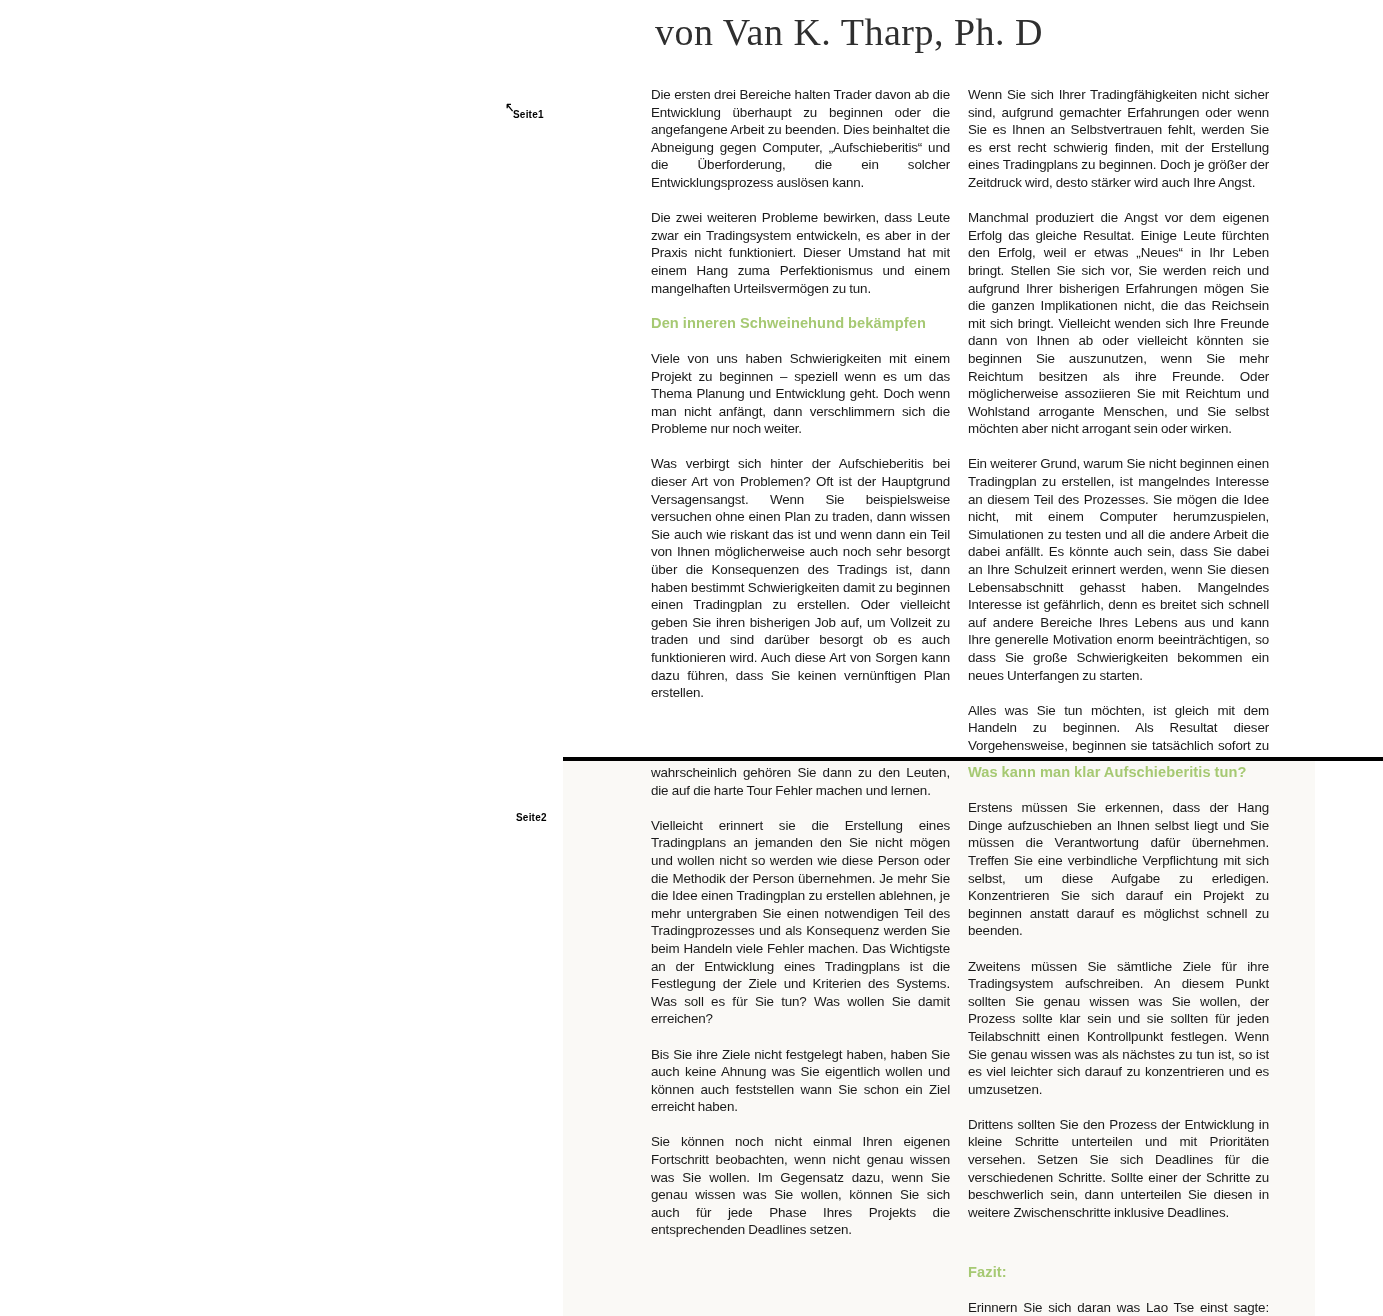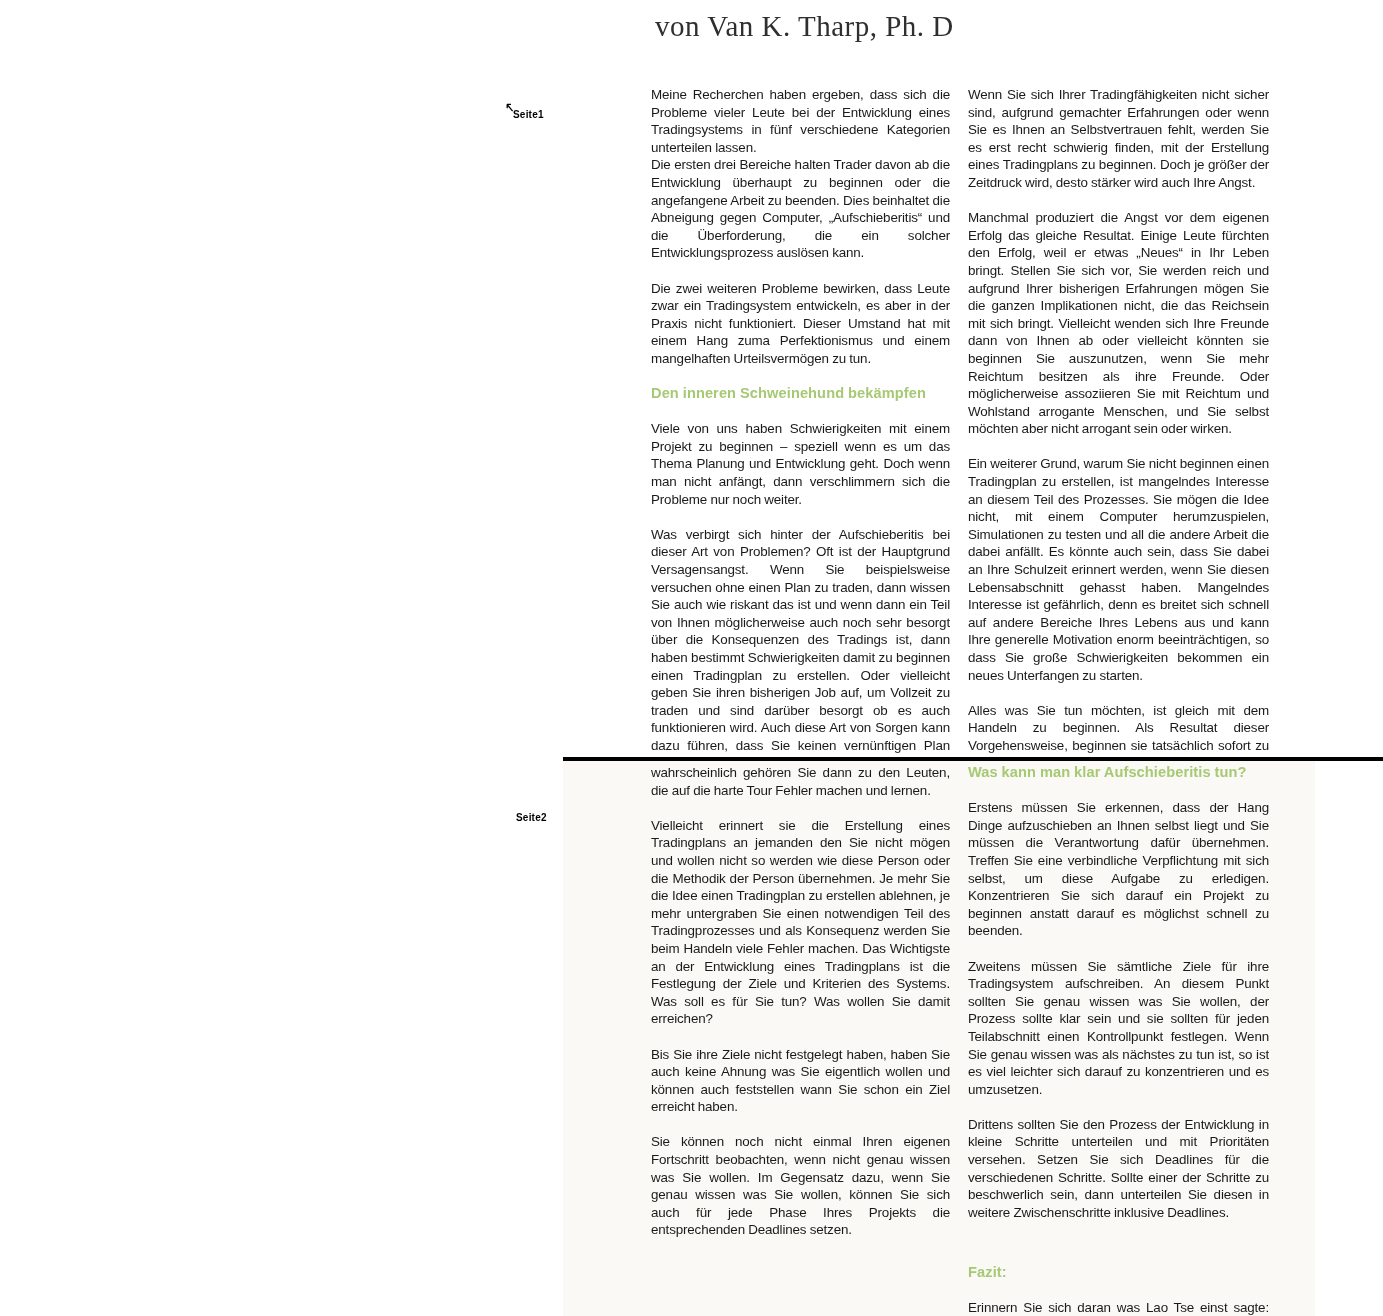--- a/index.html
+++ b/index.html
@@ -9,21 +9,21 @@
     height: 1316px;
     background: #ffffff;
     overflow: hidden;
     font-family: "Liberation Sans", sans-serif;
   }
   .doc-title {
     position: absolute;
     left: 655px;
     top: 10px;
     font-family: "Liberation Serif", serif;
-    font-size: 29px;
+    font-size: 38px;
     font-weight: 400;
     letter-spacing: 0.5px;
     color: #2f2f2f;
     white-space: nowrap;
   }
   .page-label {
     position: absolute;
     font-size: 10px;
     font-weight: bold;
     color: #000000;
@@ -88,21 +88,20 @@
       <path d="M7.6,9.2 L2.2,2.6 M2.2,2.2 L2.2,6.2 M2.0,2.4 L6.0,2.4" stroke="#000000" stroke-width="1.3" fill="none"></path>
     </svg>
   </span>
 
   <div class="page-label label-seite1">Seite1</div>
   <div class="page-label label-seite2">Seite2</div>
 
   <div class="divider"></div>
 
   <div class="col col-left page1-col">
-      <p class="para">Meine Recherchen haben ergeben, dass sich die Probleme vieler Leute bei der Entwicklung eines Tradingsystems in fünf verschiedene Kategorien unterteilen lassen.</p>
       <p class="para tight">Die ersten drei Bereiche halten Trader davon ab die Entwicklung überhaupt zu beginnen oder die angefangene Arbeit zu beenden. Dies beinhaltet die Abneigung gegen Computer, „Aufschieberitis“ und die Überforderung, die ein solcher Entwicklungsprozess auslösen kann.</p>
       <p class="para">Die zwei weiteren Probleme bewirken, dass Leute zwar ein Tradingsystem entwickeln, es aber in der Praxis nicht funktioniert. Dieser Umstand hat mit einem Hang zuma Perfektionismus und einem mangelhaften Urteilsvermögen zu tun.</p>
       <h3 class="heading">Den inneren Schweinehund bekämpfen</h3>
       <p class="para">Viele von uns haben Schwierigkeiten mit einem Projekt zu beginnen – speziell wenn es um das Thema Planung und Entwicklung geht. Doch wenn man nicht anfängt, dann verschlimmern sich die Probleme nur noch weiter.</p>
       <p class="para">Was verbirgt sich hinter der Aufschieberitis bei dieser Art von Problemen? Oft ist der Hauptgrund Versagensangst. Wenn Sie beispielsweise versuchen ohne einen Plan zu traden, dann wissen Sie auch wie riskant das ist und wenn dann ein Teil von Ihnen möglicherweise auch noch sehr besorgt über die Konsequenzen des Tradings ist, dann haben bestimmt Schwierigkeiten damit zu beginnen einen Tradingplan zu erstellen. Oder vielleicht geben Sie ihren bisherigen Job auf, um Vollzeit zu traden und sind darüber besorgt ob es auch funktionieren wird. Auch diese Art von Sorgen kann dazu führen, dass Sie keinen vernünftigen Plan erstellen.</p>
     </div>
   <div class="col col-right page1-col">
       <p class="para">Wenn Sie sich Ihrer Tradingfähigkeiten nicht sicher sind, aufgrund gemachter Erfahrungen oder wenn Sie es Ihnen an Selbstvertrauen fehlt, werden Sie es erst recht schwierig finden, mit der Erstellung eines Tradingplans zu beginnen. Doch je größer der Zeitdruck wird, desto stärker wird auch Ihre Angst.</p>
       <p class="para">Manchmal produziert die Angst vor dem eigenen Erfolg das gleiche Resultat. Einige Leute fürchten den Erfolg, weil er etwas „Neues“ in Ihr Leben bringt. Stellen Sie sich vor, Sie werden reich und aufgrund Ihrer bisherigen Erfahrungen mögen Sie die ganzen Implikationen nicht, die das Reichsein mit sich bringt. Vielleicht wenden sich Ihre Freunde dann von Ihnen ab oder vielleicht könnten sie beginnen Sie auszunutzen, wenn Sie mehr Reichtum besitzen als ihre Freunde. Oder möglicherweise assoziieren Sie mit Reichtum und Wohlstand arrogante Menschen, und Sie selbst möchten aber nicht arrogant sein oder wirken.</p>
       <p class="para">Ein weiterer Grund, warum Sie nicht beginnen einen Tradingplan zu erstellen, ist mangelndes Interesse an diesem Teil des Prozesses. Sie mögen die Idee nicht, mit einem Computer herumzuspielen, Simulationen zu testen und all die andere Arbeit die dabei anfällt. Es könnte auch sein, dass Sie dabei an Ihre Schulzeit erinnert werden, wenn Sie diesen Lebensabschnitt gehasst haben. Mangelndes Interesse ist gefährlich, denn es breitet sich schnell auf andere Bereiche Ihres Lebens aus und kann Ihre generelle Motivation enorm beeinträchtigen, so dass Sie große Schwierigkeiten bekommen ein neues Unterfangen zu starten.</p>

